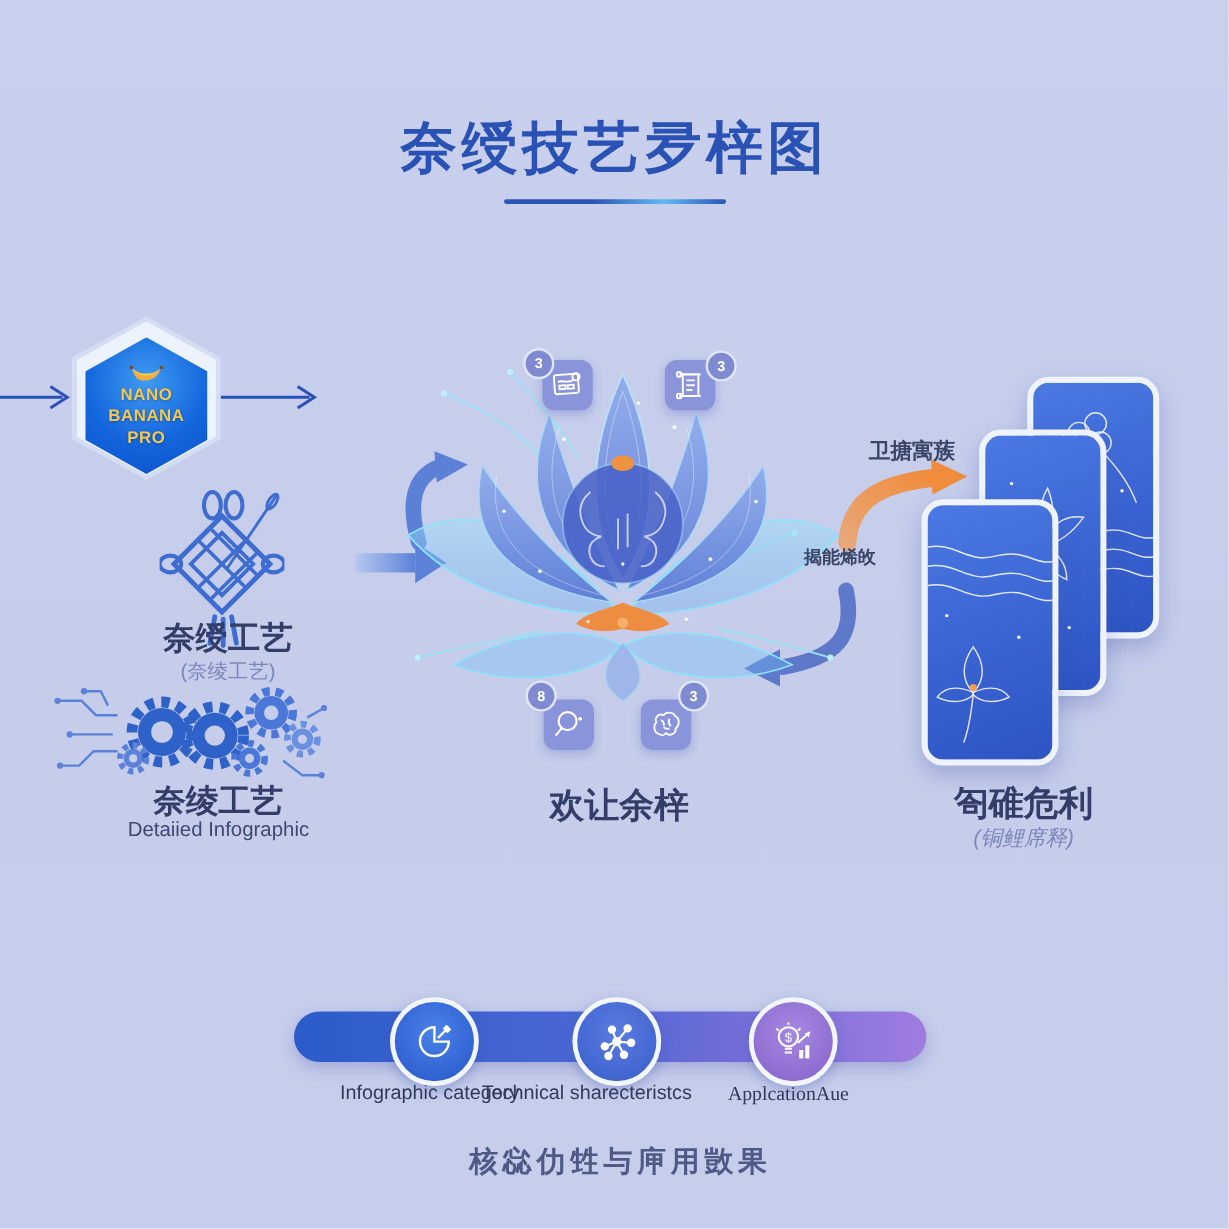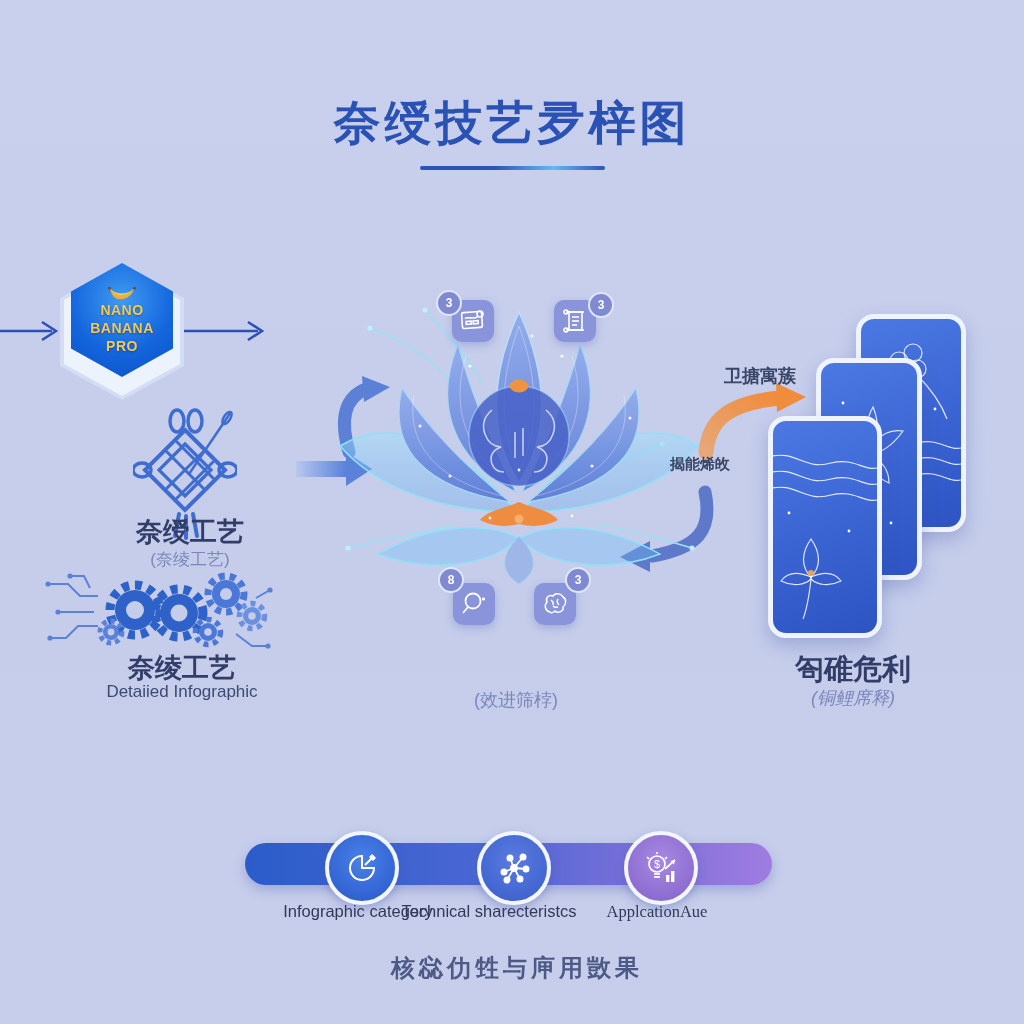--- a/index.html
+++ b/index.html
@@ -16,21 +16,21 @@
   }
   .title-underline{
     left:420px;top:166px;width:185px;height:4px;border-radius:2px;
     background:linear-gradient(90deg,#2b55b4 0%,#2b55b4 40%,#63b9f0 72%,#2b55b4 100%);
   }
   
   .hex{clip-path:polygon(50% 0,100% 25%,100% 75%,50% 100%,0 75%,0 25%);}
   .hex-halo{left:60px;top:264px;width:124px;height:136px;background:rgba(222,233,250,.55);}
   .hex-ring{left:64px;top:268px;width:116px;height:128px;background:#edf3fd;}
   .hex-core{
-    left:71px;top:263px;width:102px;height:114px;
+    left:71px;top:281px;width:102px;height:114px;
     background:radial-gradient(circle at 50% 32%,#3f9bf2 0%,#1466dd 55%,#0b50c8 100%);
     display:flex;flex-direction:column;align-items:center;justify-content:center;gap:2px;
   }
   .hex-text{color:#f7c84a;font-weight:800;font-size:14px;line-height:1.12;text-align:center;
     letter-spacing:.5px;text-shadow:0 1px 2px rgba(0,40,120,.45);}
   
   .tile{width:42px;height:42px;border-radius:10px;background:rgba(131,143,216,.92);
     box-shadow:0 3px 8px rgba(80,95,180,.3);display:flex;align-items:center;justify-content:center;}
   .nbadge{width:22px;height:22px;border-radius:50%;background:#7f8ad0;border:2px solid #dfe6f8;
     color:#fff;font-size:12px;font-weight:700;display:flex;align-items:center;justify-content:center;z-index:5;}
@@ -297,21 +297,21 @@
   <div class="abs nbadge" style="left:438px;top:567px;">8</div>
 
   <div class="abs tile" style="left:534px;top:583px;">
     <svg width="28" height="28" viewBox="0 0 28 28" stroke="#fff" fill="none" stroke-width="1.5">
       <path d="M9,22 C4,21 3,15 6,12 C4,8 8,4 12,6 C14,3 20,3 22,7 C26,9 25,15 22,17 C23,21 17,24 14,21 C12,23 10,23 9,22 Z"></path>
       <path d="M10,10 q3,2 2,5 M17,9 q-2,3 1,6 M12,16 q2,2 5,1"></path>
     </svg>
   </div>
   <div class="abs nbadge" style="left:565px;top:567px;">3</div>
 
-  <div class="abs cjk-sub" style="left:416px;top:688px;width:200px;font-size:18px;">(效进筛桲)</div>
+  <div class="abs cjk-bold" style="left:416px;top:652px;width:200px;font-size:29px;">欢让余梓</div>
 
   <div class="abs small-cjk" style="left:690px;top:364px;width:140px;font-size:18px;">卫搪寓蔟</div>
   <div class="abs small-cjk" style="left:640px;top:455px;width:120px;font-size:15px;">揭能烯敀</div>
 
   <div class="abs card" style="left:856px;top:314px;width:100px;height:208px;z-index:1;">
     <svg width="100" height="208" viewBox="0 0 100 208" stroke="rgba(255,255,255,.85)" fill="none" stroke-width="1.2">
       <g>
         <circle cx="38" cy="42" r="9"></circle>
           <circle cx="52" cy="34" r="9"></circle>
           <circle cx="56" cy="50" r="9"></circle>

